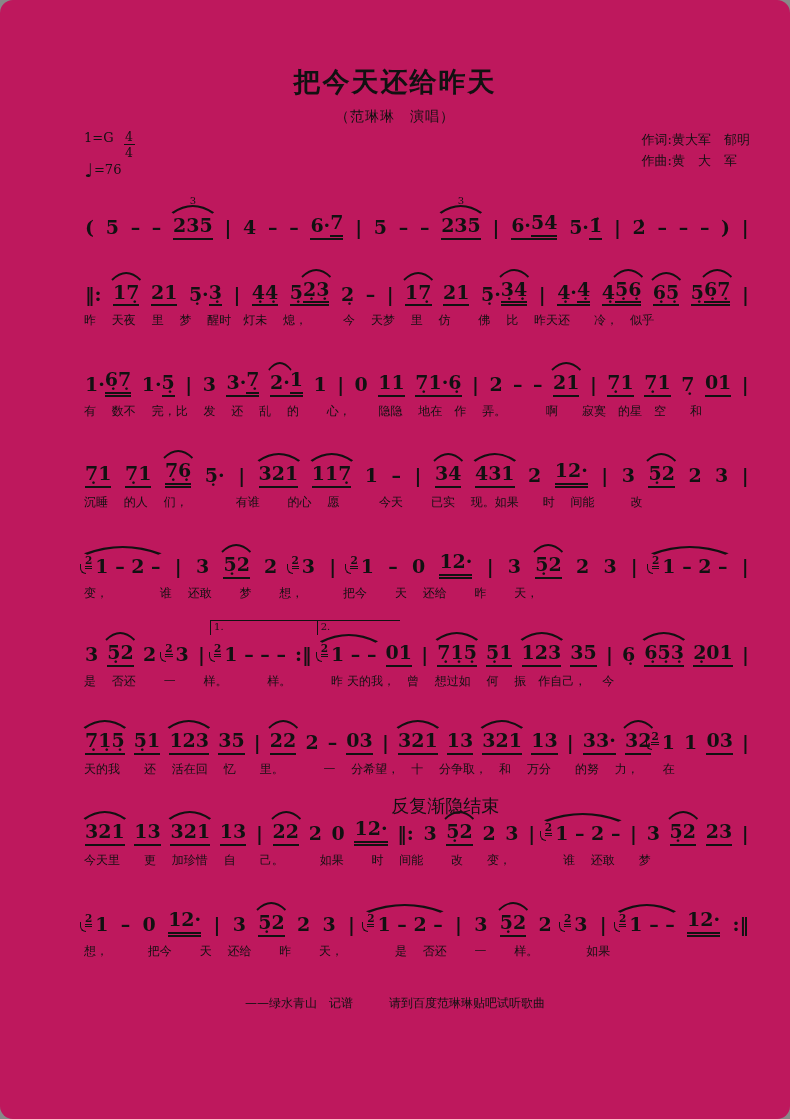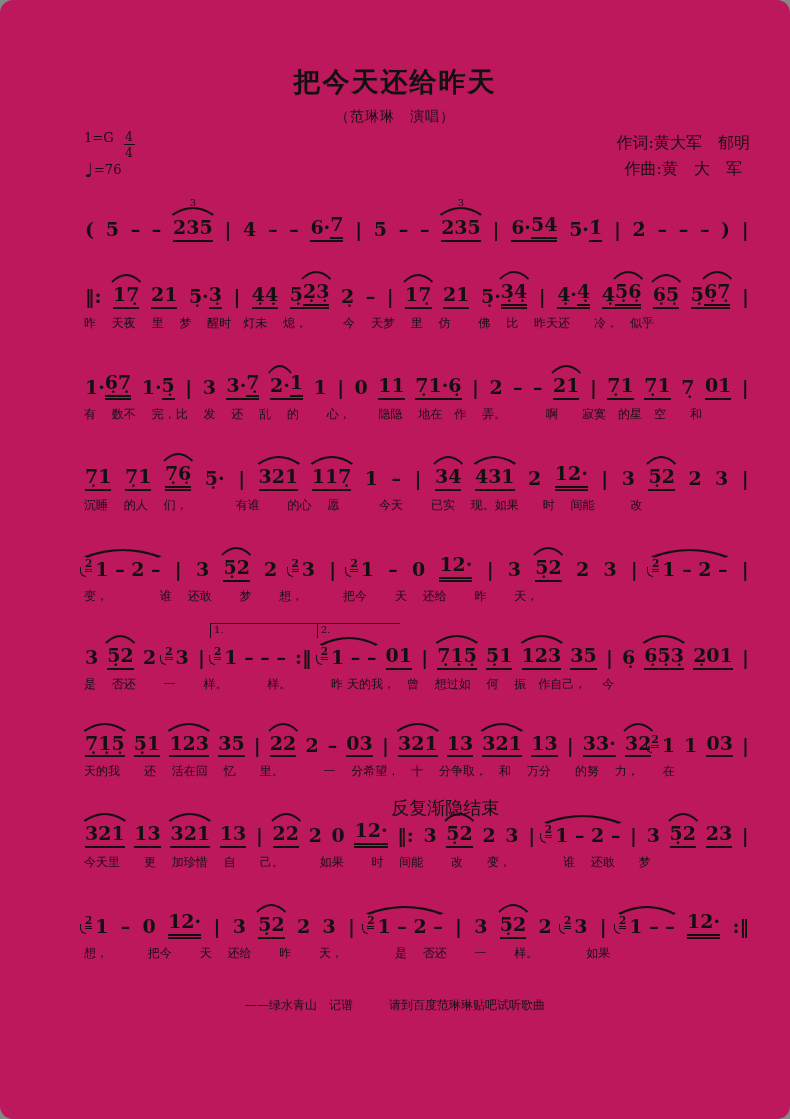--- a/index.html
+++ b/index.html
@@ -15,21 +15,21 @@
   .subtitle{text-align:center;font-size:14px;margin-top:8px;letter-spacing:1px;}
   .meta{display:flex;justify-content:space-between;align-items:flex-start;
         margin:4px 40px 0 84px;}
   .keyblock{font-size:13px;line-height:1.2;}
   .keyrow{display:flex;align-items:flex-start;}
   .frac{display:inline-flex;flex-direction:column;align-items:center;
         margin-left:10px;font-size:12.5px;line-height:1.05;}
   .fracbar{width:11px;height:1.3px;background:#111;margin:1px 0;}
   .temporow{margin-top:2px;font-size:13px;display:flex;align-items:center;}
   .notechar{font-size:19px;line-height:.9;margin-right:1px;font-family:"DejaVu Sans",sans-serif;}
-  .credits{font-size:16px;line-height:1.6;text-align:center;}
+  .credits{font-size:13px;line-height:1.6;text-align:left;}
   .score{margin:10px 40px 0 84px;}
   .line{margin-bottom:16px;}
   .notes{
     display:flex;justify-content:space-between;align-items:flex-end;
     padding-top:23px;font-weight:bold;font-size:19px;line-height:1.1;
     white-space:pre;
   }
   .grp{display:inline-flex;align-items:flex-end;margin:0 1px;}
   .tok{position:relative;padding-bottom:2px;white-space:pre;}
   .u1{border-bottom:2px solid #111;}

